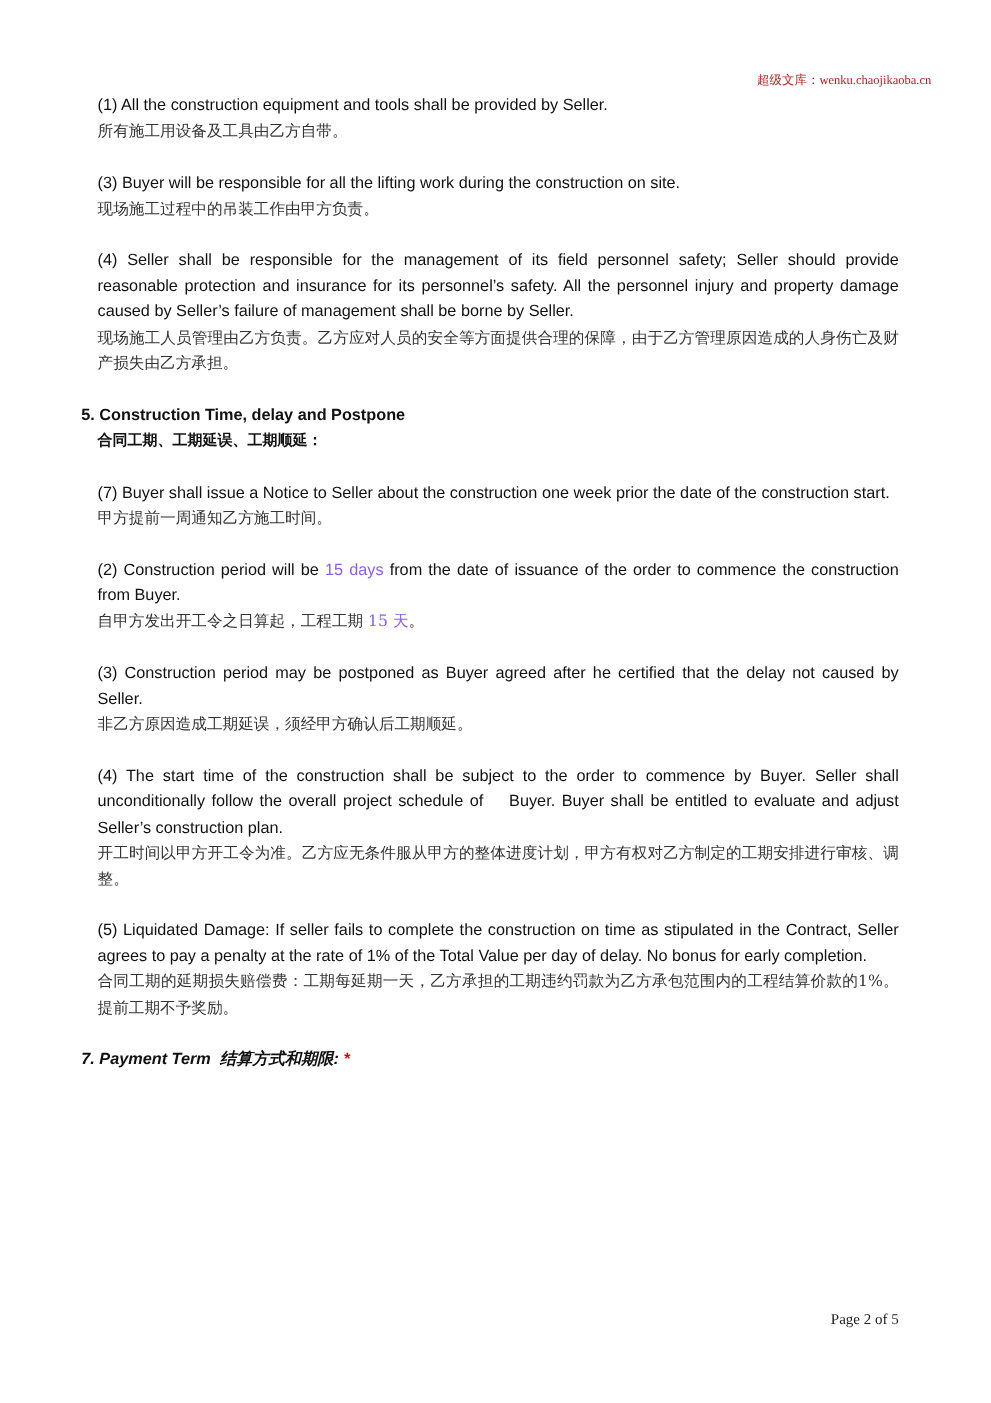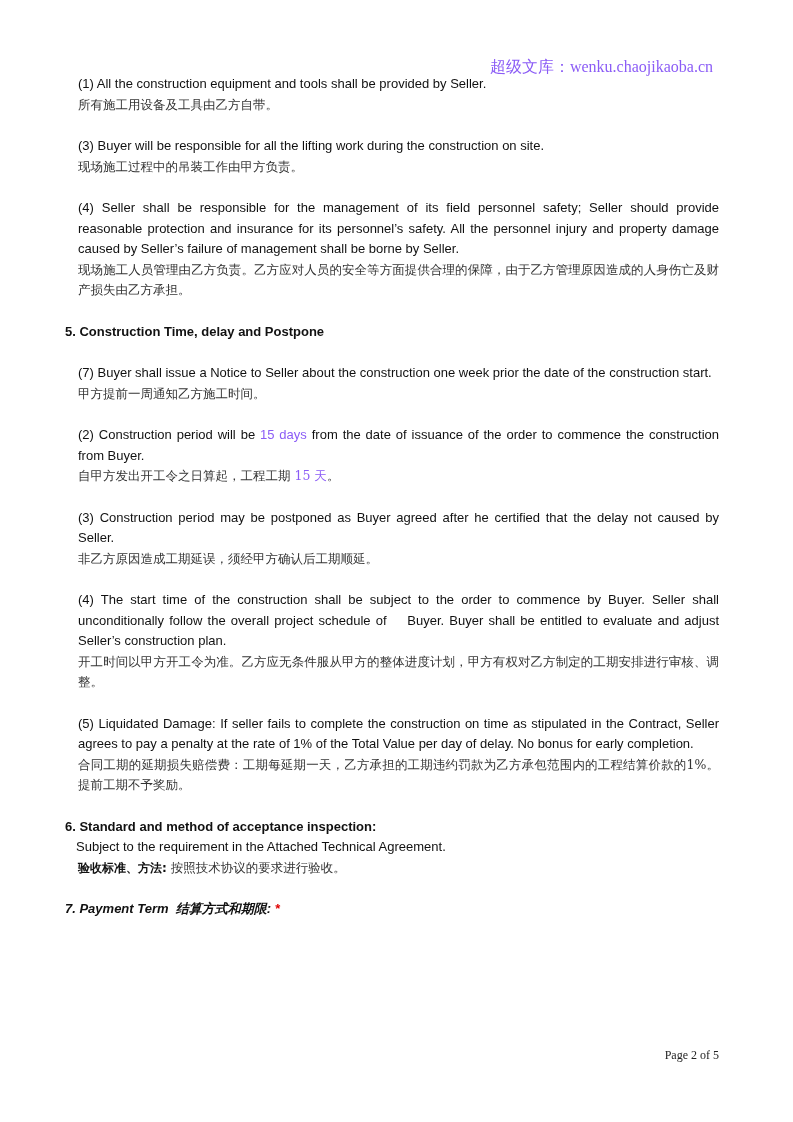--- a/index.html
+++ b/index.html
@@ -1,19 +1,19 @@
 <!DOCTYPE html>
 <html><head>
   <meta charset="utf-8">
   <style>
     html, body { margin: 0; padding: 0; background: #ffffff; }
     body { width: 793px; height: 1122px; position: relative; overflow: hidden; color: #1a1a1a; }
     .header-src {
-      position: absolute; top: 57px; right: 80px;
-      font-family: "Liberation Serif", "DejaVu Serif", serif; font-size: 16px; color: #8b5cf6;
+      position: absolute; top: 57px; right: 48px;
+      font-family: "Liberation Serif", "DejaVu Serif", serif; font-size: 10px; color: #b91c1c;
     }
     .content { position: absolute; left: 78px; width: 641px; top: 74px; }
     .en {
       font-family: "Liberation Sans", "DejaVu Sans", sans-serif; font-size: 13px; line-height: 20.5px;
       text-align: justify; color: #111; margin: 0;
     }
     .zh {
       font-family: "DejaVu Serif", "Liberation Serif", serif; font-size: 12.5px; line-height: 20.5px;
       text-align: justify; color: #333; margin: 0;
     }
@@ -49,20 +49,21 @@
     <p class="en">(3) Buyer will be responsible for all the lifting work during the construction on site.</p>
     <p class="zh">现场施工过程中的吊装工作由甲方负责。</p>
   </div>
   <div class="para">
     <p class="en">(4) Seller shall be responsible for the management of its field personnel safety; Seller should provide reasonable protection and insurance for its personnel’s safety. All the personnel injury and property damage caused by Seller’s failure of management shall be borne by Seller.</p>
     <p class="zh">现场施工人员管理由乙方负责。乙方应对人员的安全等方面提供合理的保障，由于乙方管理原因造成的人身伤亡及财产损失由乙方承担。</p>
   </div>
 
   <div class="para">
     <p class="sec-title">5. Construction Time, delay and Postpone</p>
+    <p class="sec-sub-bold">合同工期、工期延误、工期顺延：</p>
   </div>
 
   <div class="para">
     <p class="en">(7) Buyer shall issue a Notice to Seller about the construction one week prior the date of the construction start.</p>
     <p class="zh">甲方提前一周通知乙方施工时间。</p>
   </div>
 
   <div class="para">
     <p class="en"><span>(2) Construction period will be </span><span class="blue">15 days</span><span> from the date of issuance of the order to commence the construction from Buyer.</span></p>
     <p class="zh"><span>自甲方发出开工令之日算起，工程工期 </span><span class="blue">15 天</span><span>。</span></p>
@@ -76,24 +77,19 @@
   <div class="para">
     <p class="en" style="white-space: pre-wrap;">(4) The start time of the construction shall be subject to the order to commence by Buyer. Seller shall unconditionally follow the overall project schedule of    Buyer. Buyer shall be entitled to evaluate and adjust Seller’s construction plan.</p>
     <p class="zh">开工时间以甲方开工令为准。乙方应无条件服从甲方的整体进度计划，甲方有权对乙方制定的工期安排进行审核、调整。</p>
   </div>
 
   <div class="para">
     <p class="en">(5) Liquidated Damage: If seller fails to complete the construction on time as stipulated in the Contract, Seller agrees to pay a penalty at the rate of 1% of the Total Value per day of delay. No bonus for early completion.</p>
     <p class="zh">合同工期的延期损失赔偿费：工期每延期一天，乙方承担的工期违约罚款为乙方承包范围内的工程结算价款的1%。提前工期不予奖励。</p>
   </div>
 
-  <div class="para">
-    <p class="sec-title">6. Standard and method of acceptance inspection:</p>
-    <p class="en indent-tight">Subject to the requirement in the Attached Technical Agreement.</p>
-    <p class="zh"><span class="sec-sub-bold">验收标准、方法:</span><span> 按照技术协议的要求进行验收。</span></p>
-  </div>
 
   <div>
     <p class="sec-title" style="white-space: pre; font-style: italic;"><span>7. Payment Term  结算方式和期限:</span> <span class="red">*</span></p>
   </div>
 </div>
 
 <div class="footer">Page 2 of 5</div>
 
 </body></html>

